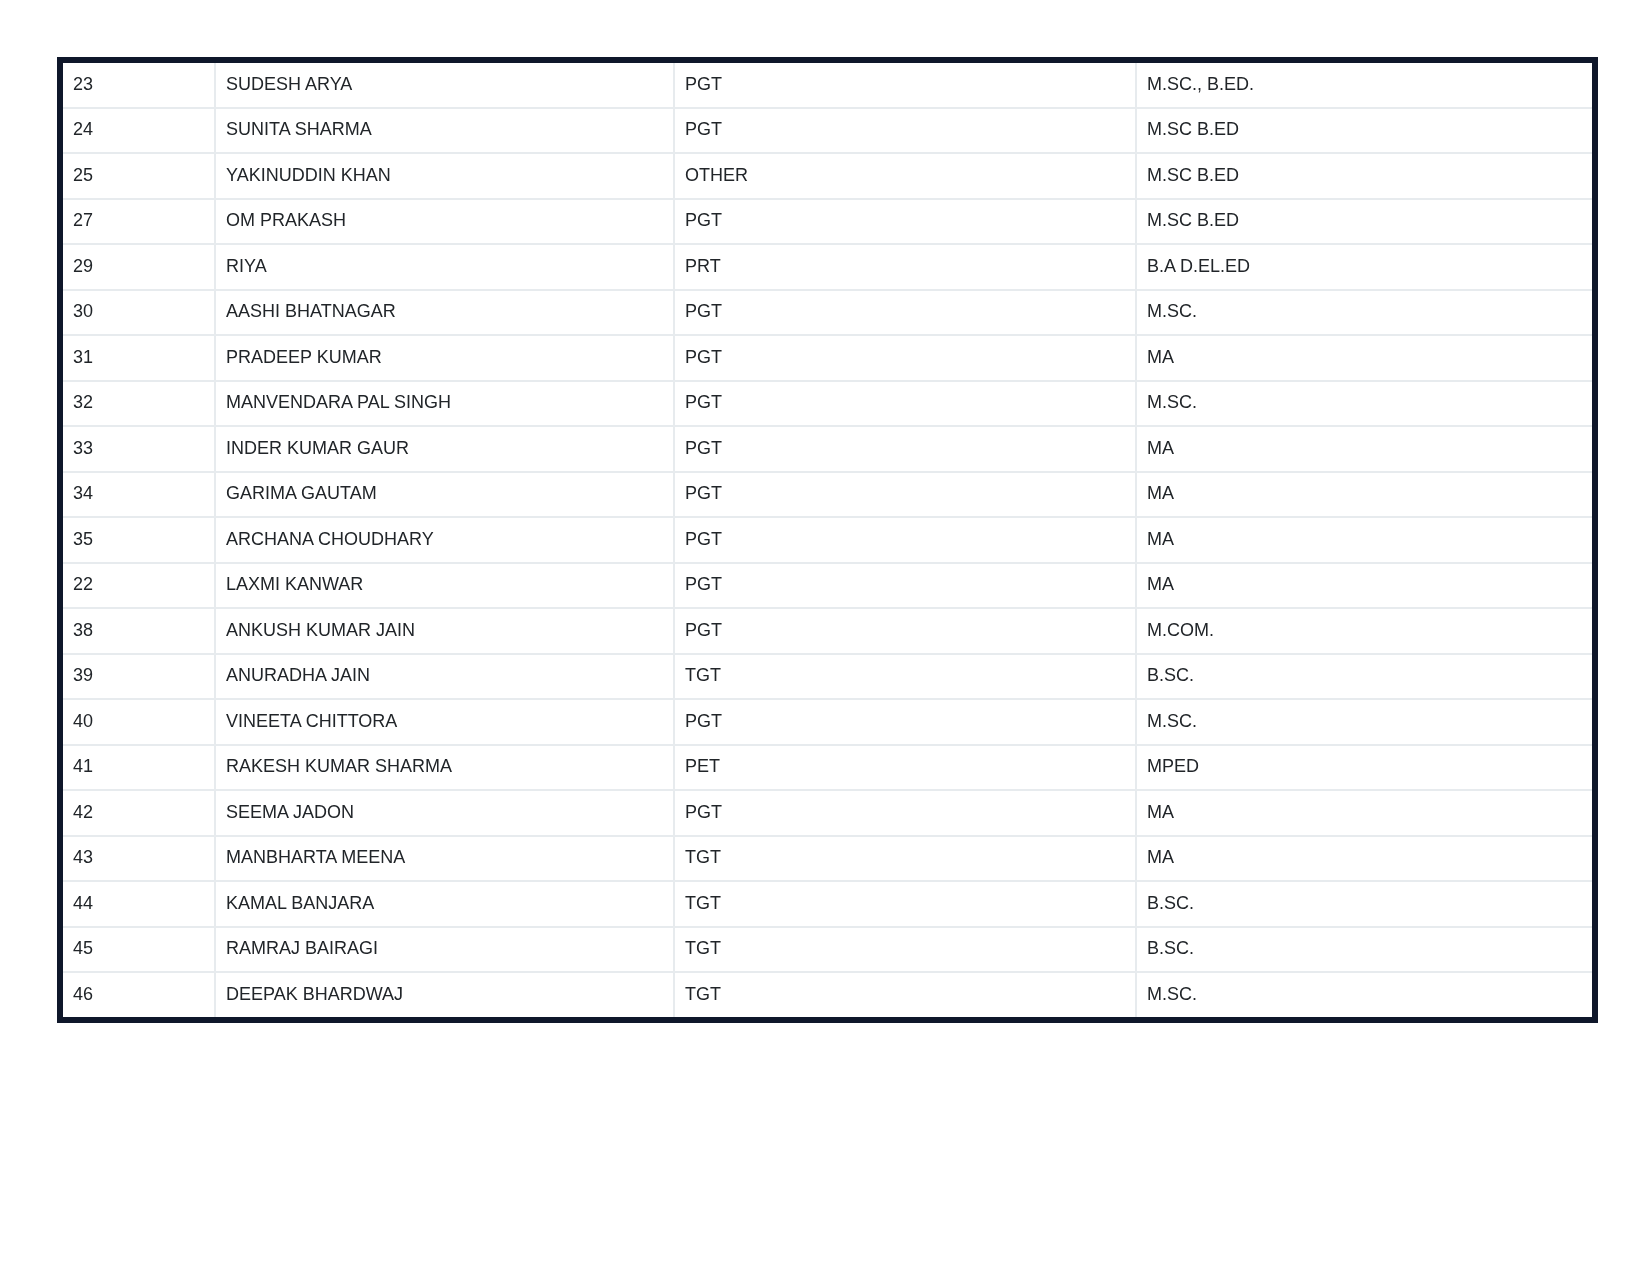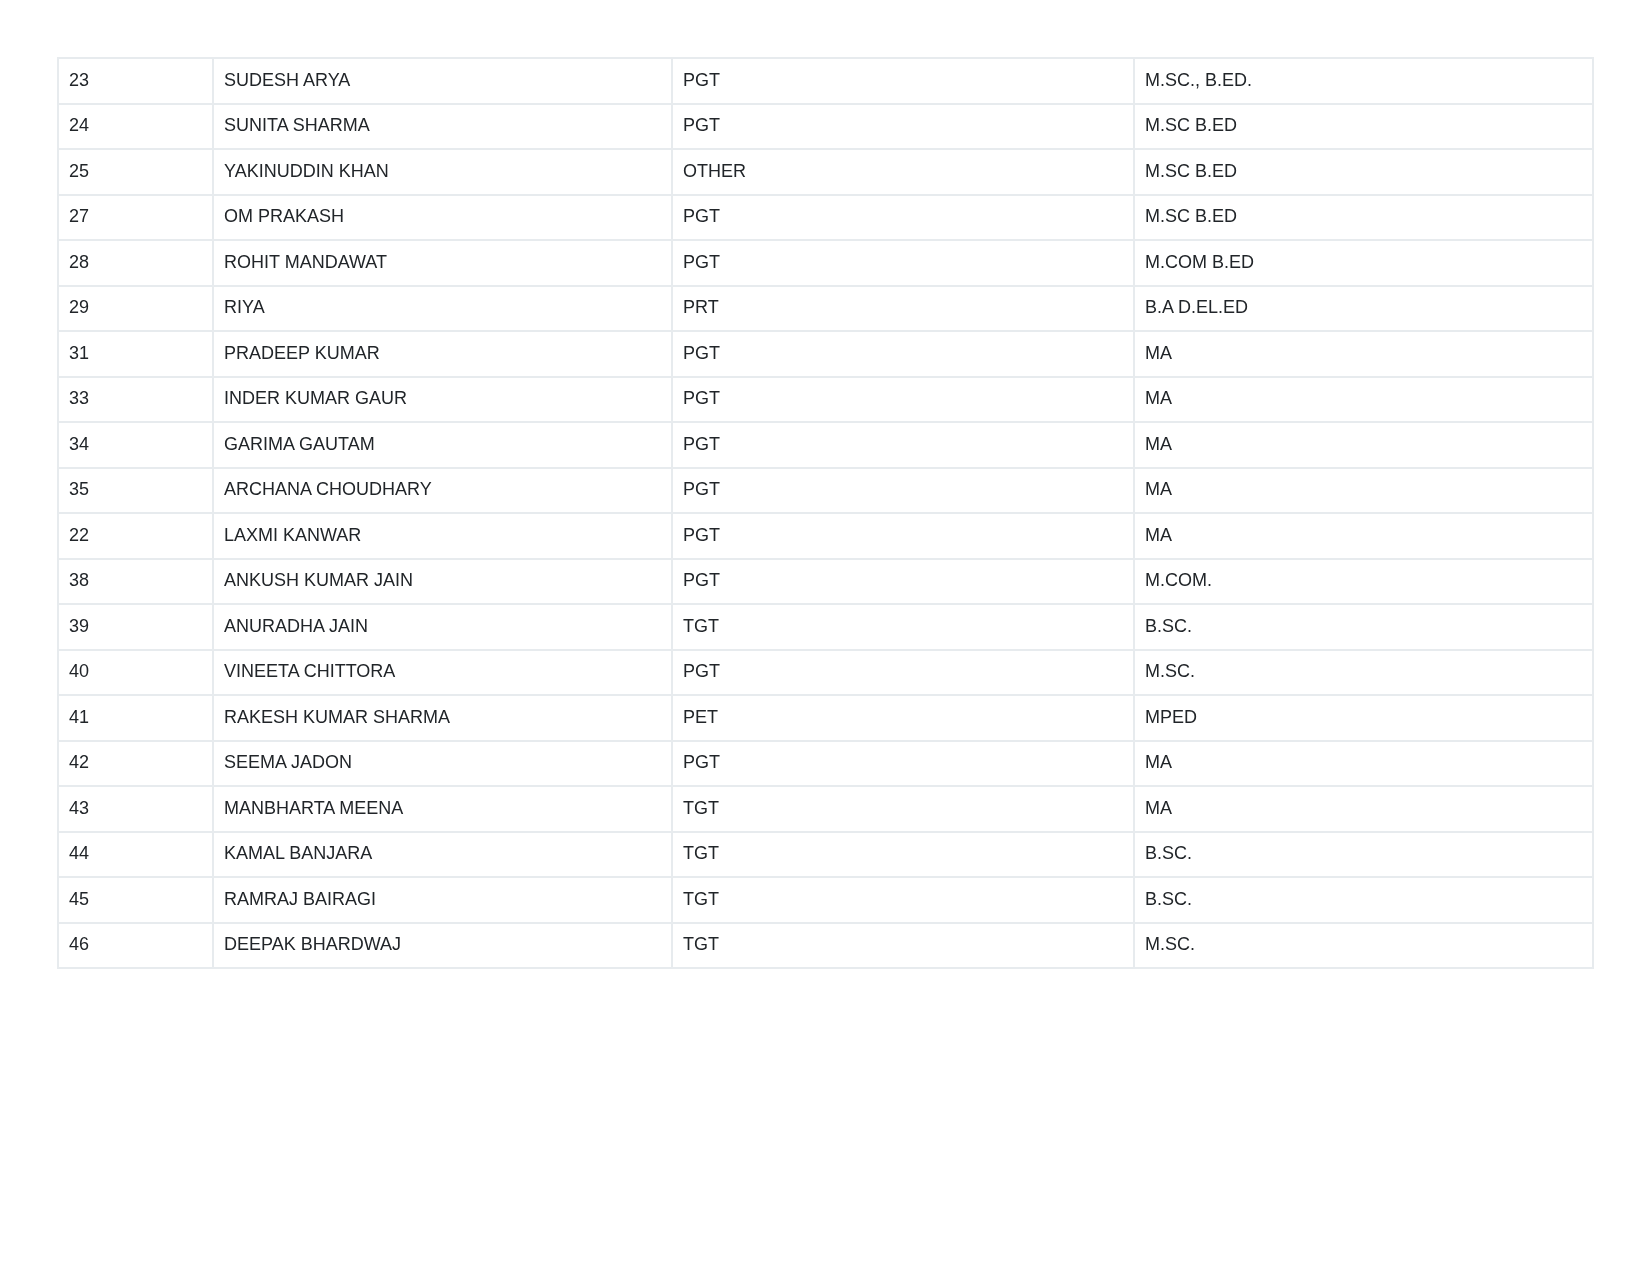--- a/index.html
+++ b/index.html
@@ -15,21 +15,21 @@
     overflow: hidden;
   }
   .page {
     padding: 57px 58px 76px 57px;
     box-sizing: border-box;
   }
   table.staff-table {
     border-collapse: collapse;
     table-layout: fixed;
     width: 1535px;
-    border: 2px solid #0f172a;
+    border: 6px solid #0f172a;
   }
   table.staff-table td {
     border: 2px solid #e7ebee;
     height: 43.5px; 
     padding: 0 8px 0 10px;
     vertical-align: middle;
     font-size: 18px;
     line-height: 1.2;
     color: #212529;
     white-space: nowrap;
@@ -75,42 +75,48 @@
   </tr>
 
 
   <tr>
     <td>27</td>
     <td>OM PRAKASH</td>
     <td>PGT</td>
     <td>M.SC B.ED</td>
   </tr>
 
-  <tr>
-    <td>28</td>
-    <td>ROHIT MANDAWAT</td>
-    <td>PGT</td>
-    <td>M.COM B.ED</td>
-  </tr>
 
   <tr>
     <td>29</td>
     <td>RIYA</td>
     <td>PRT</td>
     <td>B.A D.EL.ED</td>
   </tr>
 
+  <tr>
+    <td>30</td>
+    <td>AASHI BHATNAGAR</td>
+    <td>PGT</td>
+    <td>M.SC.</td>
+  </tr>
 
   <tr>
     <td>31</td>
     <td>PRADEEP KUMAR</td>
     <td>PGT</td>
     <td>MA</td>
   </tr>
 
+  <tr>
+    <td>32</td>
+    <td>MANVENDARA PAL SINGH</td>
+    <td>PGT</td>
+    <td>M.SC.</td>
+  </tr>
 
   <tr>
     <td>33</td>
     <td>INDER KUMAR GAUR</td>
     <td>PGT</td>
     <td>MA</td>
   </tr>
 
   <tr>
     <td>34</td>

